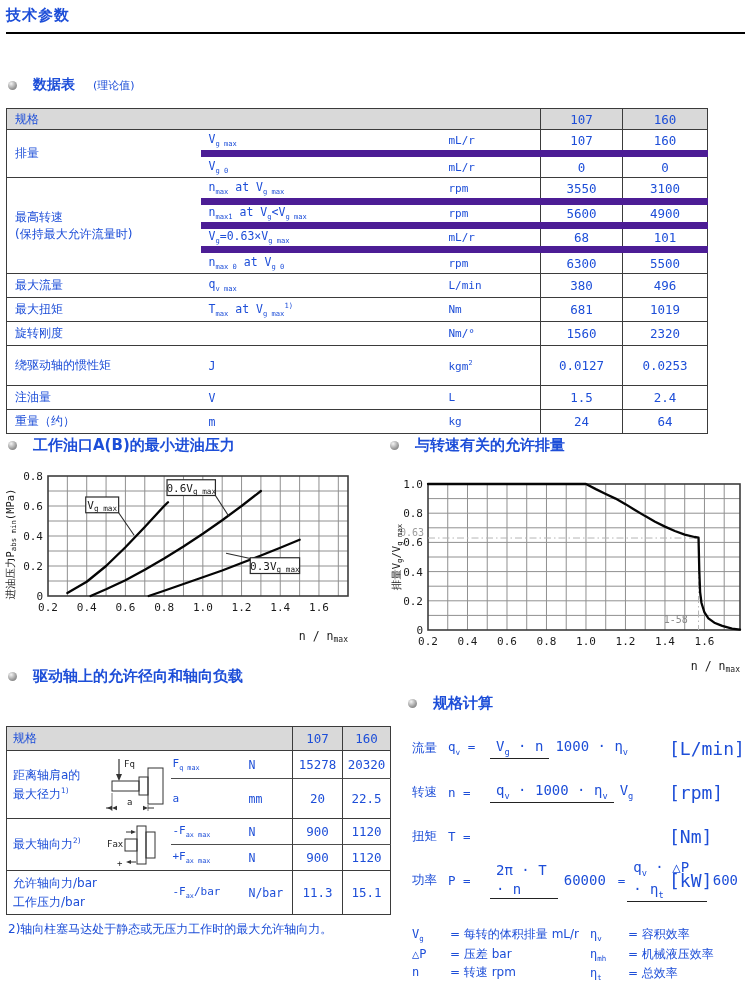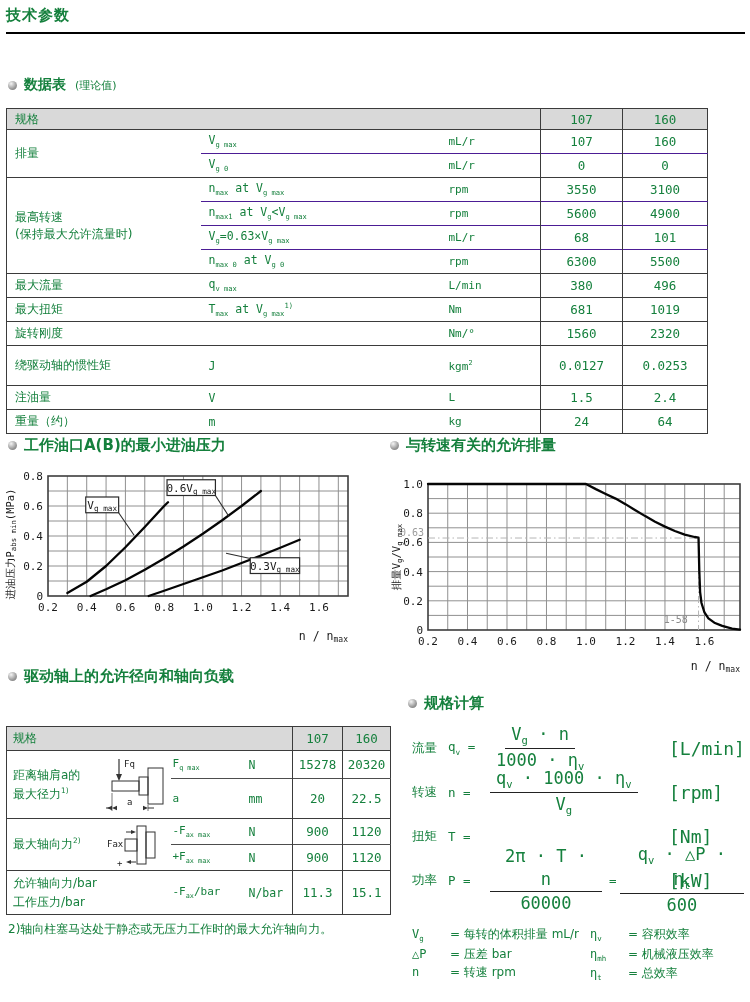--- a/index.html
+++ b/index.html
@@ -1,39 +1,39 @@
 <!DOCTYPE html>
 <html><head>
 <meta charset="utf-8">
 <style>
   *{box-sizing:border-box}
   body{margin:0;background:#ffffff}
   .page{position:relative;width:750px;height:1002px;background:#fff;overflow:hidden;
-        font-family:"DejaVu Sans","Liberation Sans",sans-serif;color:#15803d}
+        font-family:"DejaVu Sans","Liberation Sans",sans-serif;color:#1d4ed8}
   .doc-title{position:absolute;left:6px;top:6px;right:5px;font-size:15px;font-weight:bold;
              letter-spacing:1px;padding-bottom:7px;border-bottom:2.5px solid #000}
-  .sec-head{position:absolute;display:flex;align-items:center;gap:7px;font-weight:bold;font-size:15px}
+  .sec-head{position:absolute;display:flex;align-items:center;gap:16px;font-weight:bold;font-size:15px}
   .bullet{width:9px;height:9px;border-radius:50%;flex:0 0 auto;
           background:radial-gradient(circle at 35% 30%,#f4f4f4,#9a9a9a 60%,#6e6e6e)}
   .sub-note{font-weight:normal;font-size:11px;margin-left:2px}
   sub{font-size:0.62em}
   sup{font-size:0.62em}
   .sym,.unit,.val,.flhs,.frac,.funit,.lsym{font-family:"DejaVu Sans Mono","Liberation Mono",monospace}
 
   
   .spec{position:absolute;left:6px;top:108px;width:701px;border-collapse:collapse;
         table-layout:fixed;border:1.6px solid #3b3b3b}
   .spec td{height:24px;font-size:12px;vertical-align:middle;white-space:nowrap;overflow:hidden;padding:0}
   .spec .param{padding-left:8px}
   .spec .sym{padding-left:8px;font-size:11.5px}
   .spec .unit{padding-left:18px;font-size:11px}
   .spec .val{text-align:center;font-size:12.5px;border-left:1.5px solid #3b3b3b}
   .spec tr.hrow td{height:21px;background:#d9d9d9}
   .spec tr.group td{border-top:1.5px solid #3b3b3b}
-  .spec tr.subrow td{border-top:1px solid #4c1d95}
+  .spec tr.subrow td{border-top:7px solid #4c1d95}
   .spec tr.tall td{height:40px}
 
   
   .lt{position:absolute;left:6px;top:726px;width:384px;border-collapse:collapse;
       table-layout:fixed;border:1.6px solid #3b3b3b}
   .lt td{font-size:12px;vertical-align:middle;padding:0}
   .lt .param{padding-left:6px;line-height:1.55}
   .lt .sym{font-size:11px;padding-left:2px;white-space:nowrap}
   .lt .unit{font-size:11.5px}
   .lt .val{text-align:center;font-size:12.5px;border-left:1.5px solid #3b3b3b}
@@ -47,22 +47,22 @@
   .diag-cell{text-align:center}
 
   .notes{position:absolute;left:6px;top:648px;font-size:12.5px;line-height:1.55}
   .foot{position:absolute;left:8px;top:920px;font-size:12px;line-height:1.65}
 
   
   .calc-area{position:absolute;left:412px;top:728px;width:336px}
   .frow{display:flex;align-items:center;height:40px;margin-bottom:4px;position:relative;font-size:12.5px}
   .flabel{width:36px;flex:0 0 auto}
   .flhs{width:42px;flex:0 0 auto;font-size:12.5px}
-  .frac{display:inline-flex;flex-direction:column;align-items:center;text-align:center;
-        font-size:17px;line-height:1.35;margin-right:4px}
+  .frac{display:inline-flex;flex-direction:row;align-items:center;
+        font-size:14px;line-height:1.35;margin-right:4px}
   .fnum{border-bottom:1.3px solid #222;padding:0 6px}
   .fden{padding:0 6px}
   .feq{width:14px;text-align:center;font-family:"DejaVu Sans Mono","Liberation Mono",monospace}
   .funit{position:absolute;left:257px;font-size:18px}
 
   .legend{position:absolute;left:412px;top:925px;display:flex;font-size:12px;line-height:1.5}
   .lcol1{width:178px}
   .litem{display:flex}
   .lsym{width:38px;font-size:12px;flex:0 0 auto}
 

